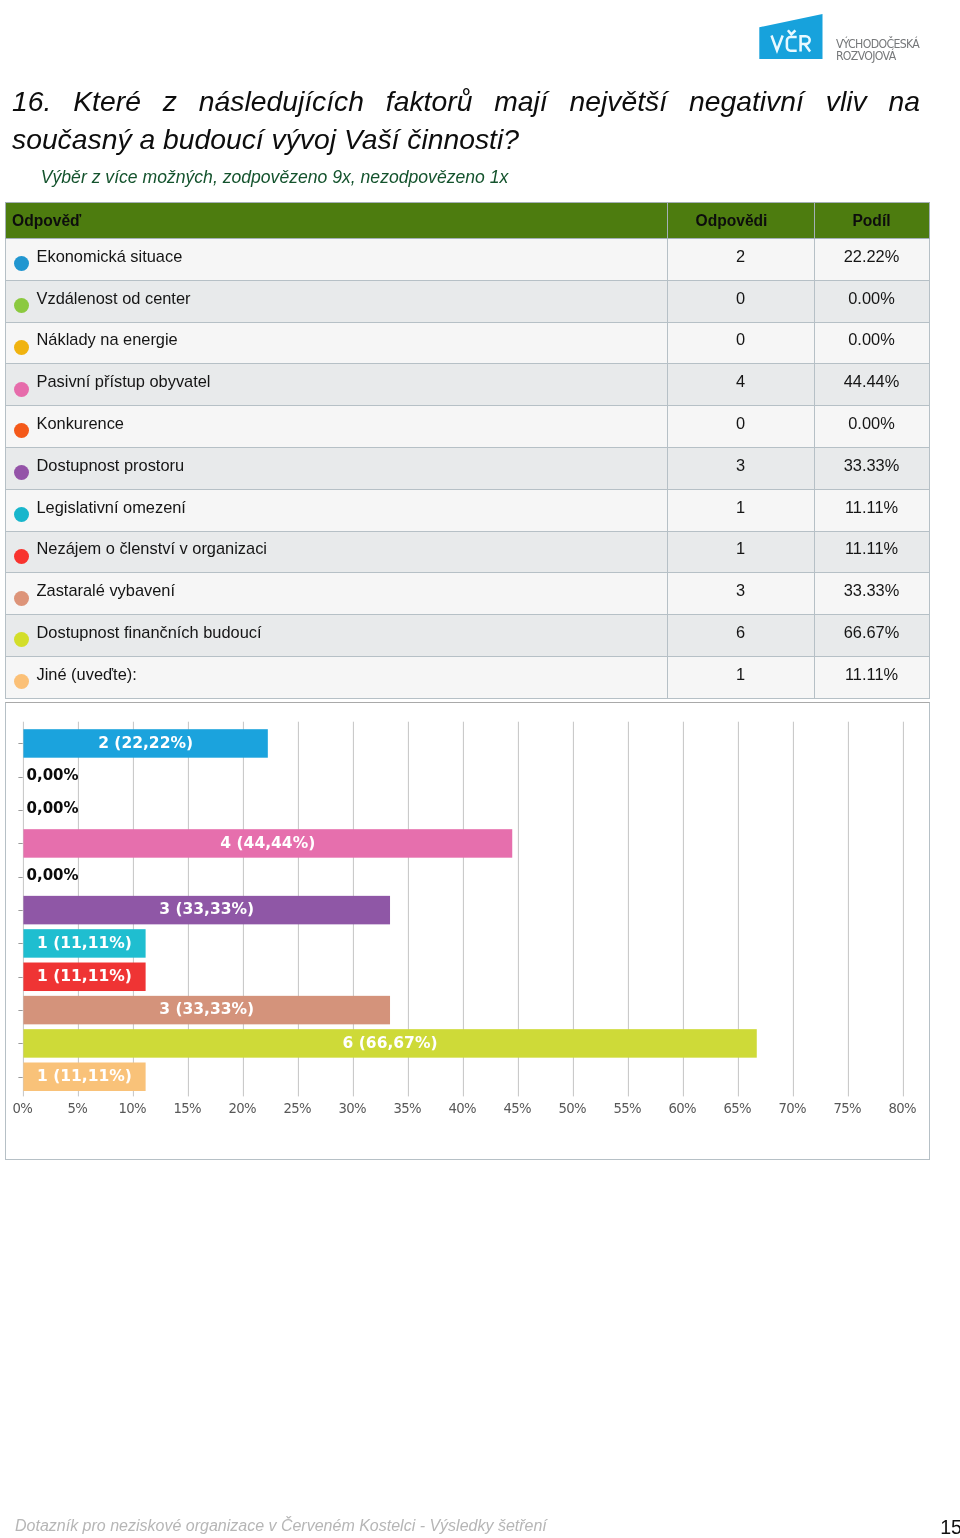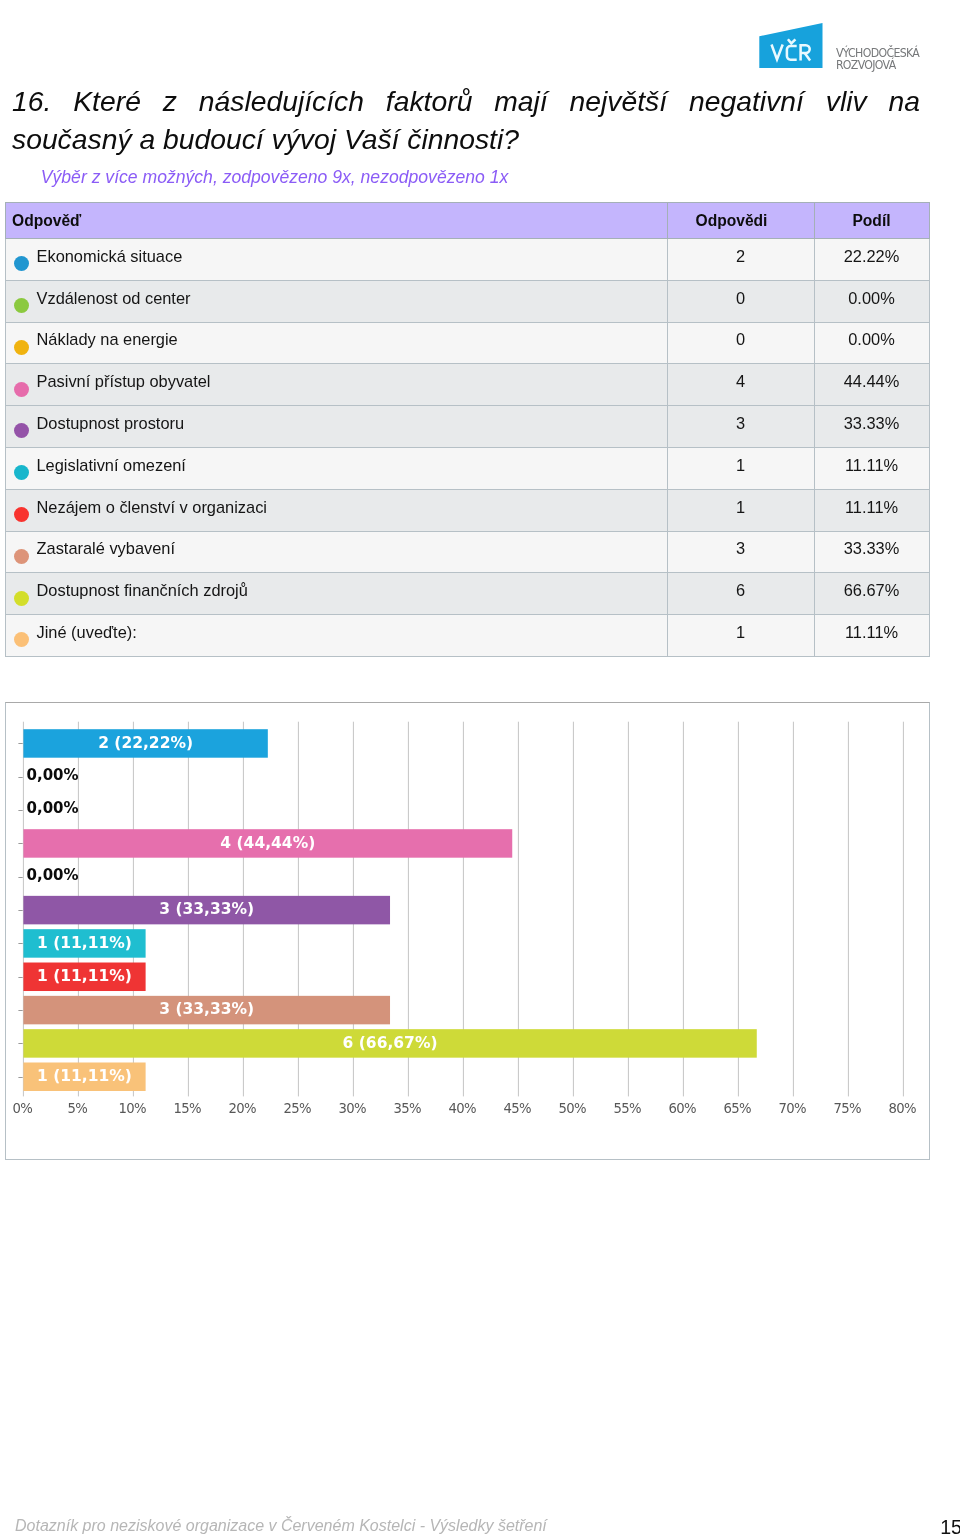--- a/index.html
+++ b/index.html
@@ -1,46 +1,46 @@
 <!DOCTYPE html>
 <html><head>
 <meta charset="utf-8">
 <title>Dotaznik</title>
 <style>
   html,body{margin:0;padding:0;}
   body{width:960px;height:1538px;background:#ffffff;font-family:"Liberation Sans",sans-serif;position:relative;overflow:hidden;}
   #page{position:absolute;inset:0;}
 
   
-  .logo{position:absolute;left:758.7px;top:20px;width:200px;height:52px;}
+  .logo{position:absolute;left:758.7px;top:11px;width:200px;height:52px;}
   .logo-mark{position:absolute;left:0;top:0;}
   .logo-mark-text{position:absolute;left:0;top:0;width:0;height:0;overflow:hidden;
     font-size:1px;color:transparent;}
   .logo-name{position:absolute;left:77.2px;top:0;font-size:12.2px;
     font-family:"DejaVu Sans Condensed","DejaVu Sans",sans-serif;color:#76787a;
     letter-spacing:-0.66px;}
   .logo-name span{position:absolute;left:0;display:block;line-height:12.2px;white-space:nowrap;}
   .logo-name span:nth-child(1){top:27.0px;}
   .logo-name span:nth-child(2){top:38.9px;}
 
   
   .question{position:absolute;left:12px;top:83.2px;width:908px;
     font-size:28.3px;line-height:37.75px;color:#0d0d0d;font-style:italic;}
   .q-l1{text-align:justify;text-align-last:justify;white-space:pre-wrap;}
   .q-l2{text-align:left;}
 
   
   .subtitle{position:absolute;left:40.8px;top:168.6px;font-size:17.6px;font-style:italic;
-    font-weight:normal;color:#8b5cf6;line-height:17.6px;white-space:nowrap;}
+    font-weight:normal;color:#14532d;line-height:17.6px;white-space:nowrap;}
 
   
   .results{position:absolute;left:4.5px;top:202px;width:925px;border-collapse:collapse;
     table-layout:fixed;}
   .results th,.results td{padding:0;margin:0;box-sizing:border-box;}
-  .results thead th{height:36px;background:#c4b5fd;color:#0d0d0d;font-size:15.6px;font-weight:bold;
+  .results thead th{height:36px;background:#4d7c0f;color:#0d0d0d;font-size:15.6px;font-weight:bold;
     border:1px solid #a4b0b7;vertical-align:middle;}
   .results th.c-label{text-align:left;padding-left:6.5px;width:662px;}
   .results th.c-count{text-align:left;width:147px;padding-left:28px;}
   .results th.c-share{text-align:center;width:115px;}
   .results tbody tr{height:41.8px;}
   .results tbody td{border:1px solid #b6c0c6;font-size:16.4px;color:#151515;
     vertical-align:middle;line-height:23px;padding-bottom:6px;}
   .results tbody td.c-label{padding-left:31px;position:relative;}
   .results tbody td.c-count,.results tbody td.c-share{text-align:center;}
   .results tbody tr.odd td{background:#f6f6f6;}
@@ -114,20 +114,25 @@
         <tr class="odd">
           <td class="c-label"><span class="bullet" style="background: rgb(240, 179, 16);"></span><span>Náklady na energie</span></td>
           <td class="c-count">0</td>
           <td class="c-share">0.00%</td>
         </tr>
         <tr class="even">
           <td class="c-label"><span class="bullet" style="background: rgb(230, 108, 171);"></span><span>Pasivní přístup obyvatel</span></td>
           <td class="c-count">4</td>
           <td class="c-share">44.44%</td>
         </tr>
+        <tr class="odd">
+          <td class="c-label"><span class="bullet" style="background: rgb(244, 89, 26);"></span><span>Konkurence</span></td>
+          <td class="c-count">0</td>
+          <td class="c-share">0.00%</td>
+        </tr>
         <tr class="even">
           <td class="c-label"><span class="bullet" style="background: rgb(148, 83, 168);"></span><span>Dostupnost prostoru</span></td>
           <td class="c-count">3</td>
           <td class="c-share">33.33%</td>
         </tr>
         <tr class="odd">
           <td class="c-label"><span class="bullet" style="background: rgb(24, 182, 204);"></span><span>Legislativní omezení</span></td>
           <td class="c-count">1</td>
           <td class="c-share">11.11%</td>
         </tr>
@@ -135,21 +140,21 @@
           <td class="c-label"><span class="bullet" style="background: rgb(248, 51, 46);"></span><span>Nezájem o členství v organizaci</span></td>
           <td class="c-count">1</td>
           <td class="c-share">11.11%</td>
         </tr>
         <tr class="odd">
           <td class="c-label"><span class="bullet" style="background: rgb(221, 148, 121);"></span><span>Zastaralé vybavení</span></td>
           <td class="c-count">3</td>
           <td class="c-share">33.33%</td>
         </tr>
         <tr class="even">
-          <td class="c-label"><span class="bullet" style="background: rgb(211, 222, 42);"></span><span>Dostupnost finančních zdrojů</span></td>
+          <td class="c-label"><span class="bullet" style="background: rgb(211, 222, 42);"></span><span>Dostupnost finančních budoucí</span></td>
           <td class="c-count">6</td>
           <td class="c-share">66.67%</td>
         </tr>
         <tr class="odd">
           <td class="c-label"><span class="bullet" style="background: rgb(251, 192, 119);"></span><span>Jiné (uveďte):</span></td>
           <td class="c-count">1</td>
           <td class="c-share">11.11%</td>
         </tr>
       </tbody>
   </table>

